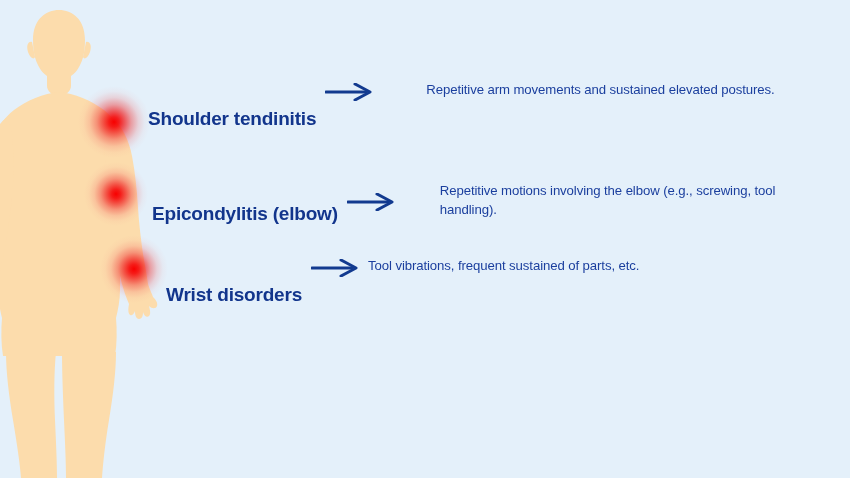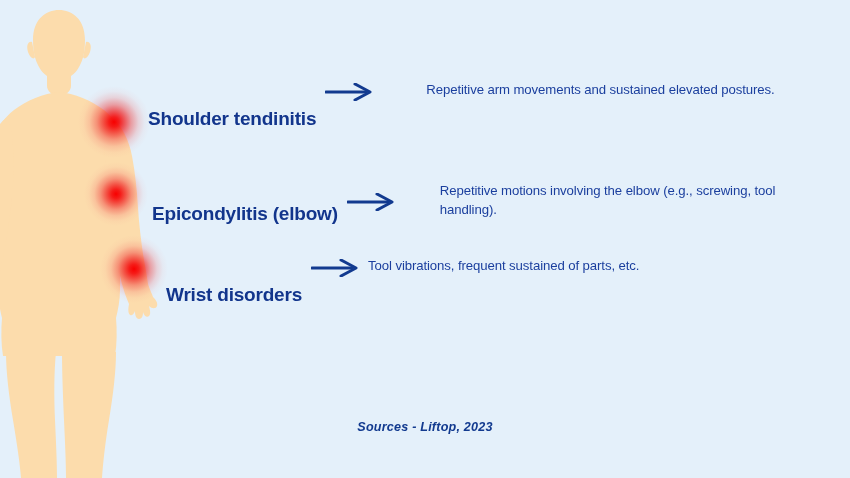--- a/index.html
+++ b/index.html
@@ -217,15 +217,14 @@
     <span class="row-label">Wrist disorders</span>
     <span class="row-arrow">
       <svg width="48" height="18" viewBox="0 0 48 18">
         <path d="M1 9 L41 9" stroke="#123a8f" stroke-width="3" stroke-linecap="round" fill="none"></path>
         <path d="M30 1 L45 9 L30 17" stroke="#123a8f" stroke-width="3" stroke-linecap="round" stroke-linejoin="round" fill="none"></path>
       </svg>
     </span>
     <span class="row-desc">Tool vibrations, frequent sustained of parts, etc.</span>
   </div>
 
-  <div id="source-note">Sources - Liftop, 2023</div>
 
 </div>
 
 </body></html>

